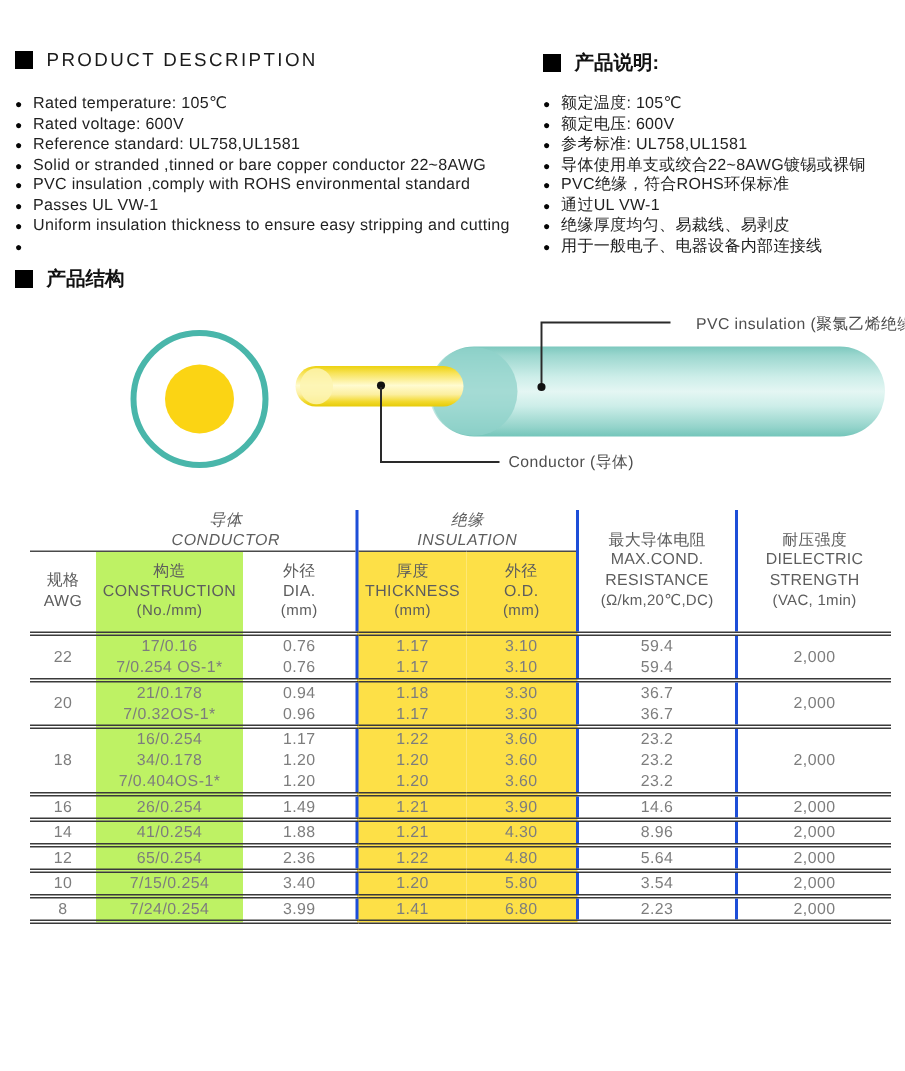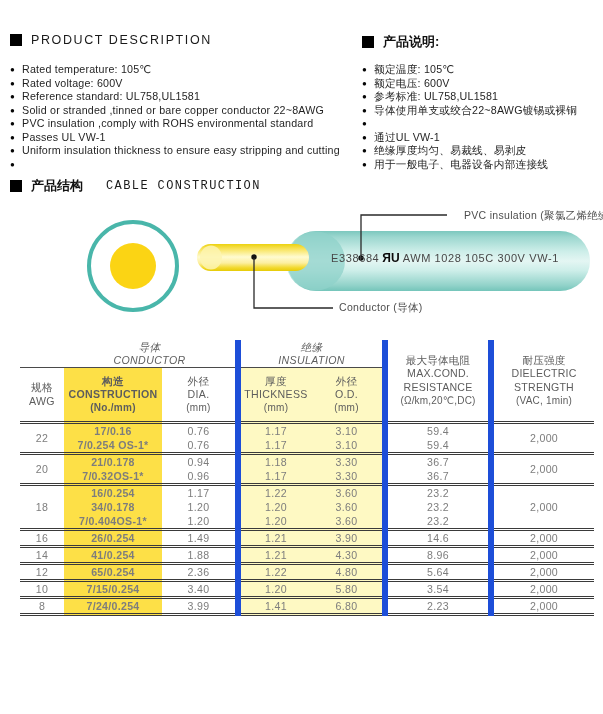--- a/index.html
+++ b/index.html
@@ -35,23 +35,23 @@
   table.spec{border-collapse:collapse;table-layout:fixed;width:574px;}
   table.spec td{text-align:center;vertical-align:middle;padding:0;}
   .hr1{border-bottom:1px solid #4a4a4a;height:27px;}
   .hgrp div{font-size:10.6px;color:#5d5d5d;line-height:12.8px;letter-spacing:0.4px;font-style:italic;}
   .hdr{height:53px;}
   .hdr div{font-size:10.6px;color:#5d5d5d;line-height:13.2px;letter-spacing:0.3px;}
   .hdr .unit{font-size:10px;}
   .hdr2 div{font-size:10.6px;color:#5d5d5d;line-height:13.2px;letter-spacing:0.2px;}
   .hdr2 .unit{font-size:10px;}
   .hbot{border-bottom:3px double #3a3a3a;}
-  .vleft{border-left:6px solid #1d4ed8;margin-left:24px;}
-  .bg-yellow{background:#fde047;font-weight:bold;}
-  .bg-blue{background:#fef9c3;}
+  .vleft{border-left:2px solid #1d4ed8;margin-left:24px;}
+  .bg-yellow{background:#bef264;}
+  .bg-blue{background:#fde047;}
   tbody td{border-bottom:3px double #3a3a3a;font-size:10.6px;color:#7d7d7d;letter-spacing:0.3px;padding:6px 0;}
   tbody td div{line-height:14px;}
 </style>
 </head>
 <body>
 
 <div class="abs sec-title" style="left:10px;top:33px;">
   <span class="sq"></span>
   <span class="t-en">PRODUCT DESCRIPTION</span>
 </div>
@@ -105,39 +105,39 @@
     <div class="b-item">
       <span class="dot">●</span>
       <span>参考标准: UL758,UL1581</span>
     </div>
     <div class="b-item">
       <span class="dot">●</span>
       <span>导体使用单支或绞合22~8AWG镀锡或裸铜</span>
     </div>
     <div class="b-item">
       <span class="dot">●</span>
+      <span>PVC绝缘，符合ROHS环保标准</span>
     </div>
     <div class="b-item">
       <span class="dot">●</span>
       <span>通过UL VW-1</span>
     </div>
     <div class="b-item">
       <span class="dot">●</span>
       <span>绝缘厚度均匀、易裁线、易剥皮</span>
     </div>
     <div class="b-item">
       <span class="dot">●</span>
       <span>用于一般电子、电器设备内部连接线</span>
     </div>
   </div>
 
-<div class="abs sec-title" style="left:10px;top:177px;font-family:Liberation Mono, monospace;">
+<div class="abs sec-title" style="left:10px;top:177px;">
   <span class="sq"></span>
   <span class="t-zh">产品结构</span>
-  <span class="t-en2">CABLE CONSTRUCTION</span>
 </div>
 
 <div class="abs" style="left:0;top:195px;width:603px;height:130px;">
   <svg width="603" height="130" viewBox="0 0 603 130" style="position:absolute;left:0;top:0;">
     <defs>
       <linearGradient id="cableGrad" x1="0" y1="0" x2="0" y2="1">
         <stop offset="0%" stop-color="#7cc8be"></stop>
         <stop offset="10%" stop-color="#9cd7cf"></stop>
         <stop offset="34%" stop-color="#cdeee9"></stop>
         <stop offset="50%" stop-color="#e4f6f3"></stop>
@@ -166,23 +166,20 @@
 
     <circle cx="254" cy="62" r="2.7" fill="#111"></circle>
     <path d="M254 63 V113 H333" stroke="#2a2a2a" stroke-width="1.3" fill="none"></path>
   </svg>
 
   <div class="abs xsec" style="left:87px;top:25px;">
     <div class="core"></div>
   </div>
 
   <div class="abs ill-label" style="left:452px;top:14px;margin-left:12px;">PVC insulation (聚氯乙烯绝缘)</div>
-  <div class="abs print-label" style="left:302px;top:56px;width:286px;">
-    <span>E338684</span><span class="ulmark">ЯU</span><span>AWM 1028 105C 300V VW-1</span>
-  </div>
   <div class="abs ill-label" style="left:339px;top:106px;">Conductor (导体)</div>
 </div>
 
 <table class="spec abs" style="left:20px;top:340px;">
   <colgroup>
     <col style="width:44px">
       <col style="width:98px">
       <col style="width:76px">
     <col style="width:73px">
       <col style="width:74px">

